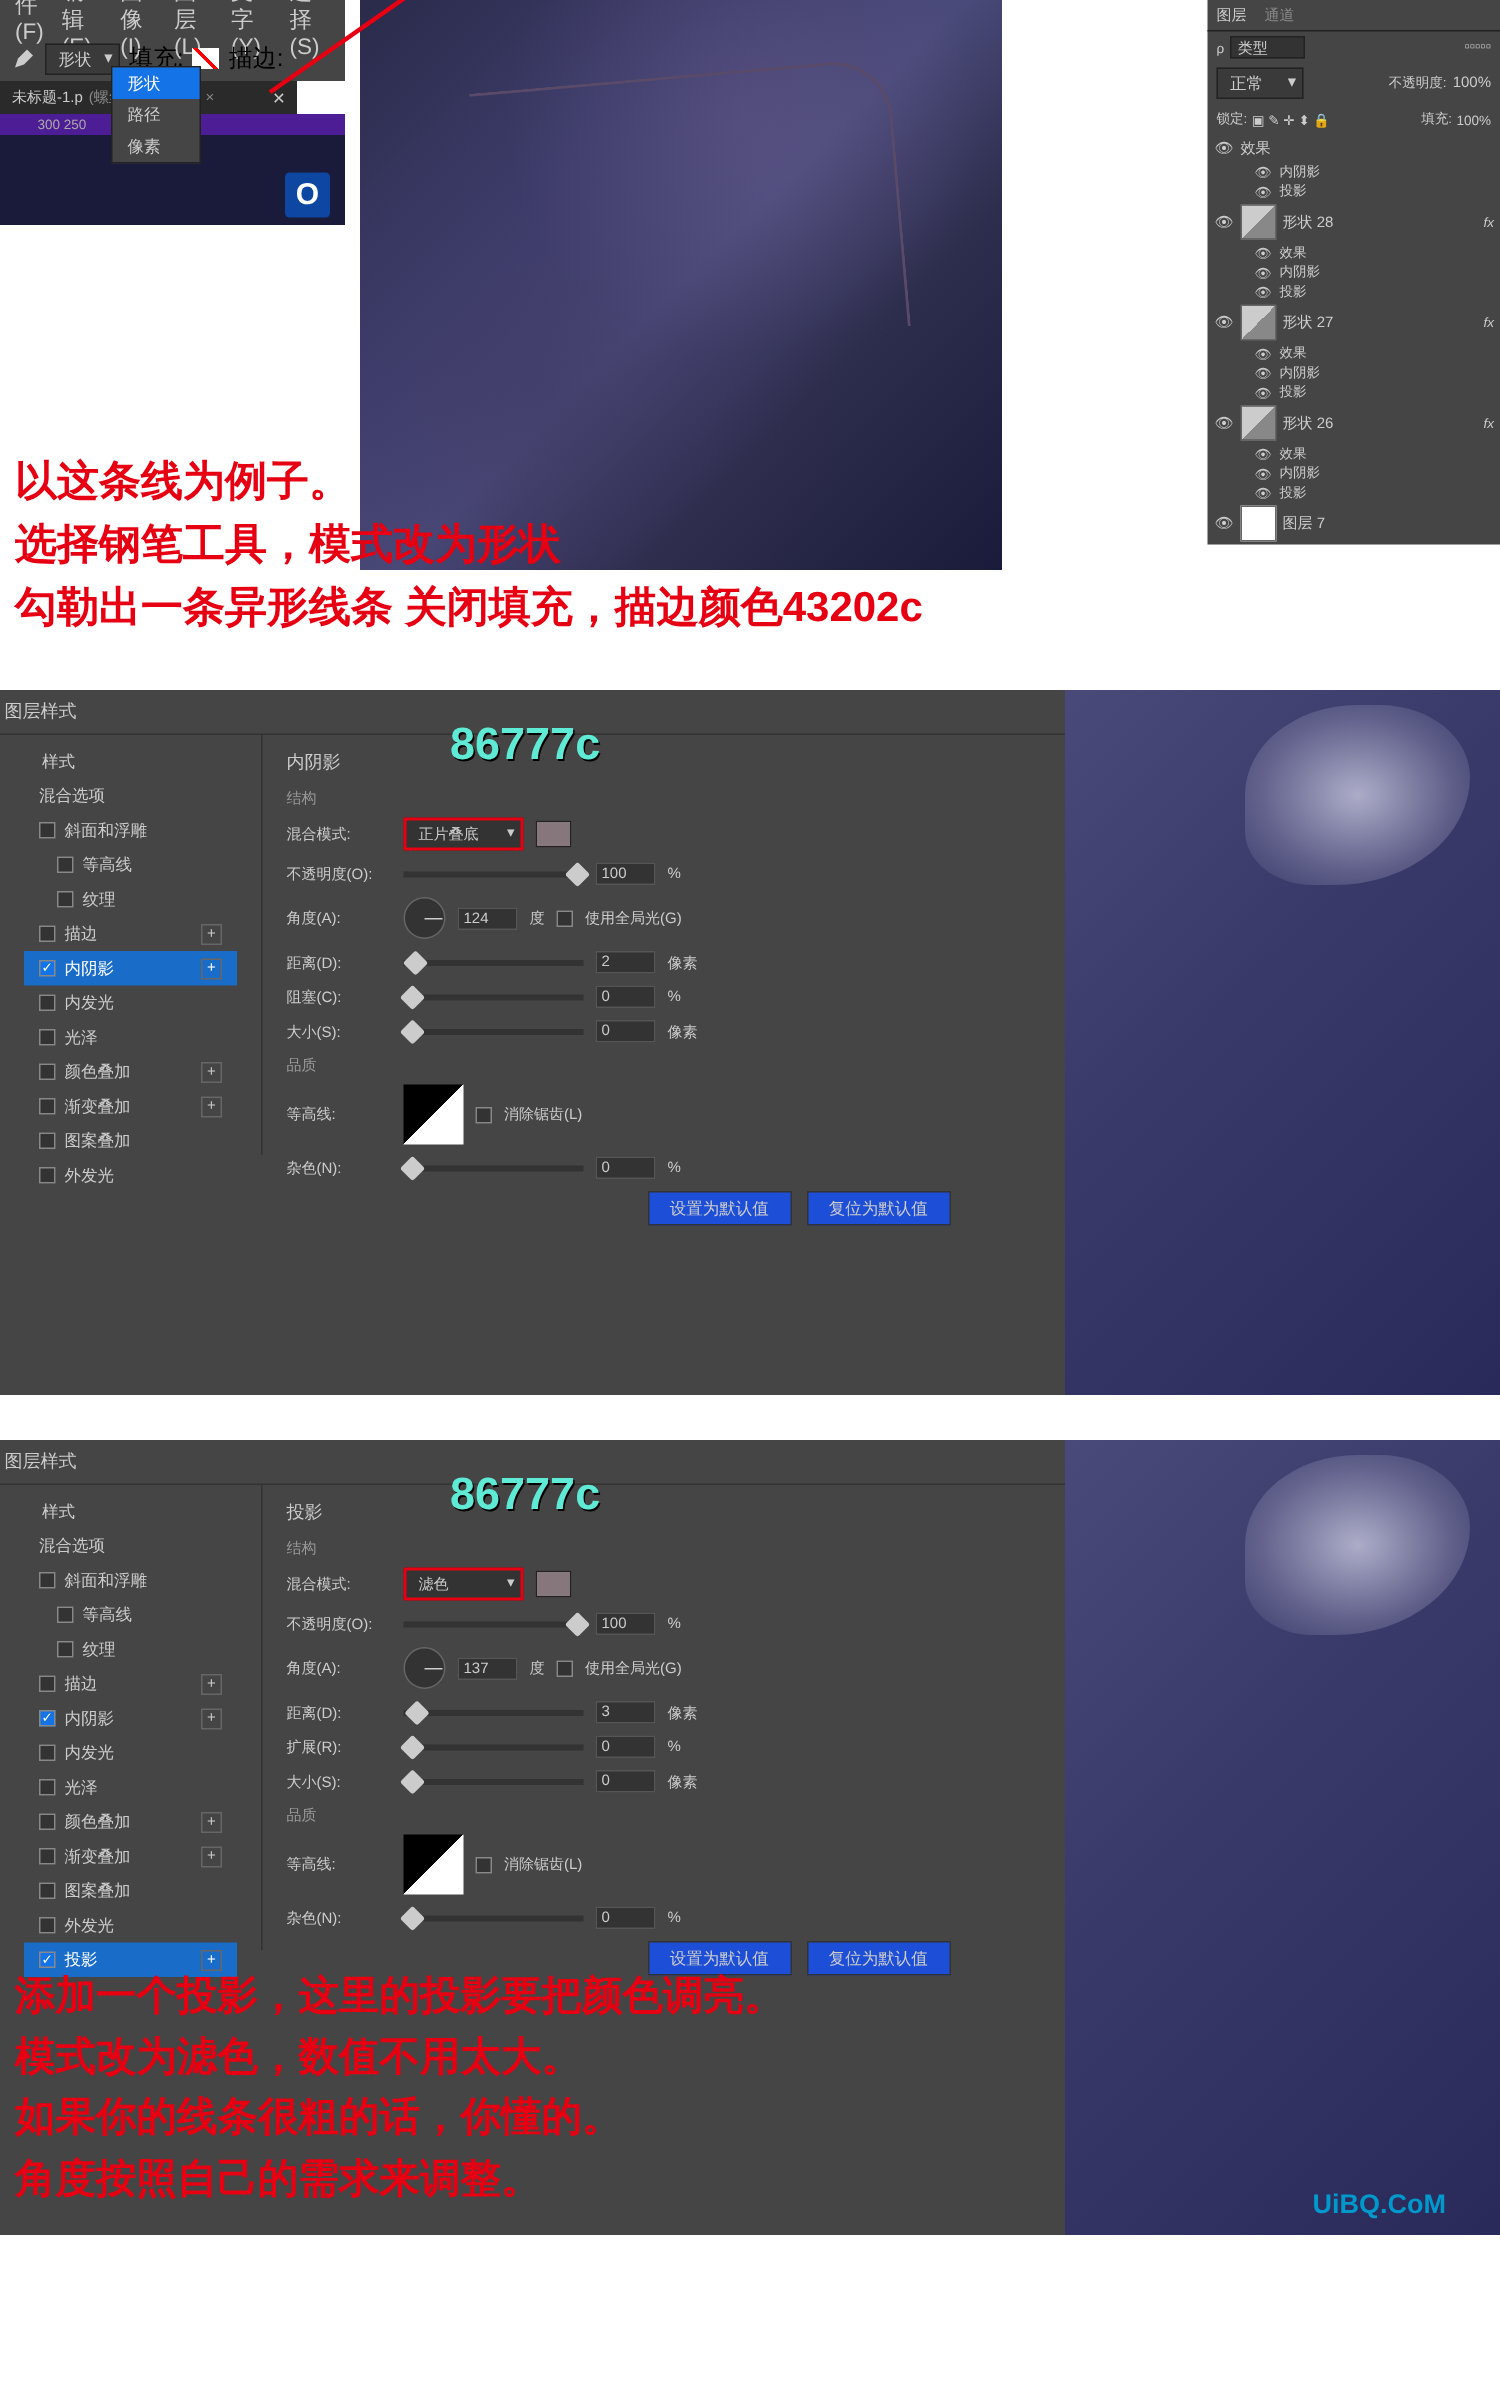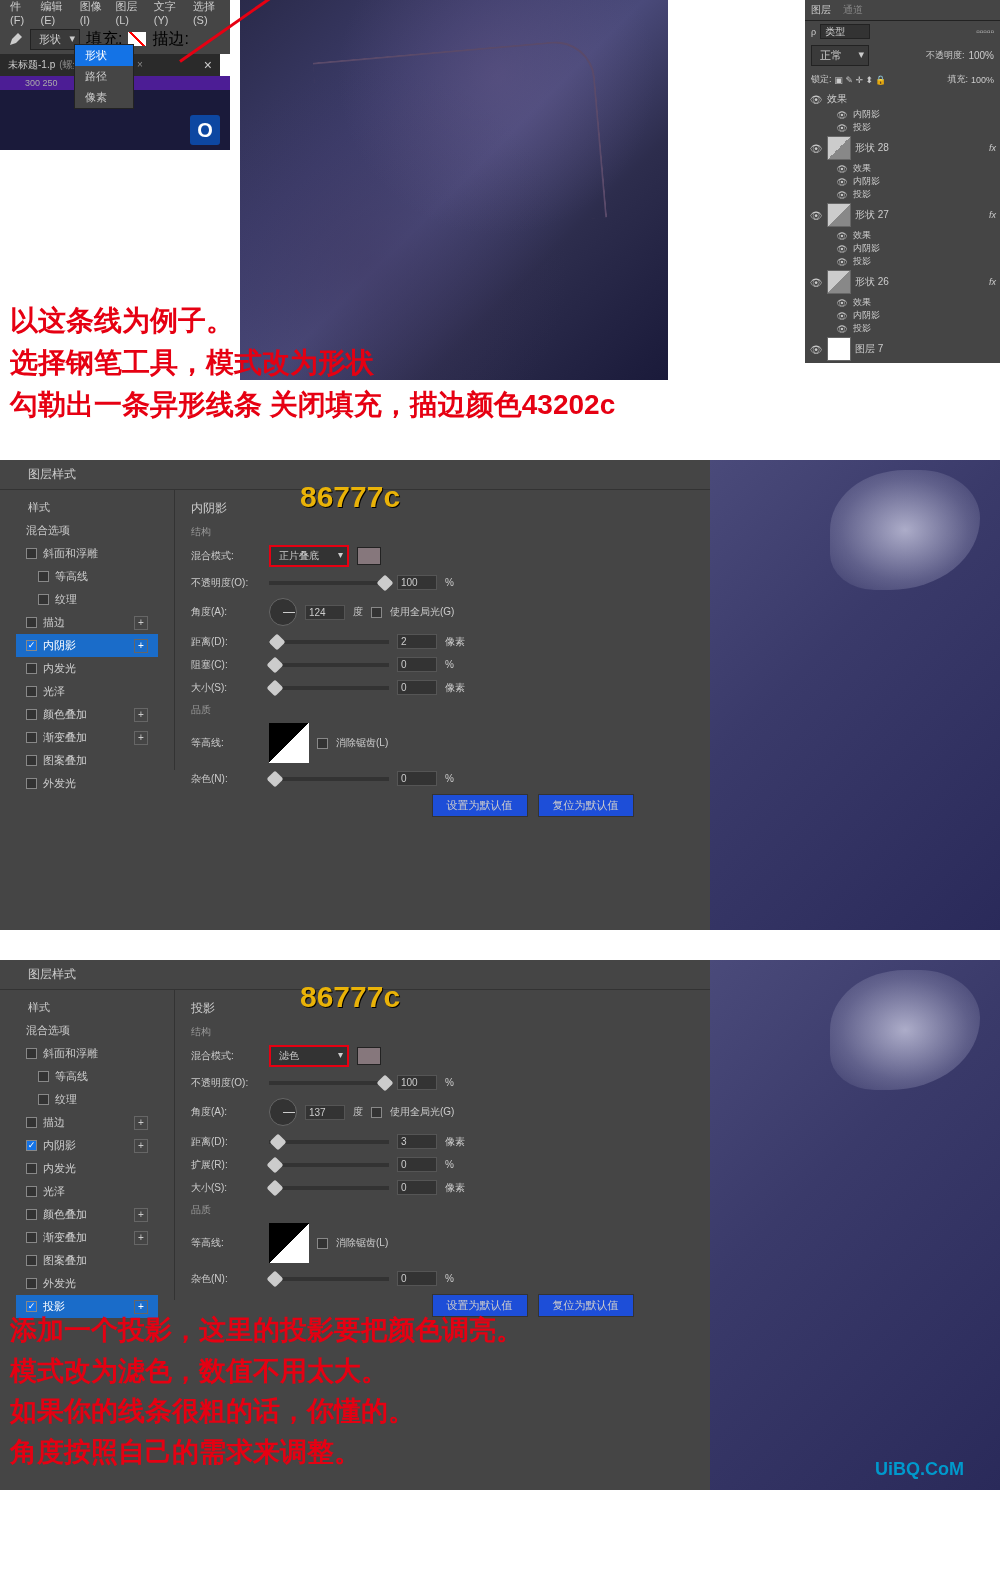--- a/index.html
+++ b/index.html
@@ -1,28 +1,28 @@
 <!DOCTYPE html>
 <html><head>
 <meta charset="utf-8">
 <style>
 *{margin:0;padding:0;box-sizing:border-box;font-family:"Microsoft YaHei",sans-serif}
 body{background:#fff;width:1000px}
 .section{position:relative;margin-bottom:30px}
 .ps-top{position:relative;height:430px}
-.menubar{display:flex;background:#454545;height:24px;font-size:11px;color:#ccc;align-items:center;padding:0 4px;width:230px}
+.menubar{display:flex;background:#454545;height:24px;font-size:15px;color:#ccc;align-items:center;padding:0 4px;width:230px}
 .menubar span{padding:0 6px}
 .toolbar{display:flex;background:#454545;height:30px;align-items:center;padding:0 8px;gap:6px;width:230px}
 .pen-icon{width:16px;height:16px;color:#ccc}
 .dropdown{background:#3a3a3a;border:1px solid #222;padding:2px 18px 2px 8px;font-size:11px;color:#ccc;position:relative}
 .dropdown::after{content:'▾';position:absolute;right:4px}
 .submenu{position:absolute;top:44px;left:74px;background:#454545;border:1px solid #222;z-index:10;width:60px}
 .submenu div{padding:3px 10px;font-size:11px;color:#ccc}
 .submenu .sel{background:#1473e6;color:#fff}
-.tab-row{display:flex;background:#2a2a2a;font-size:10px;color:#ccc;width:220px;height:22px;align-items:center;padding:0 8px}
+.tab-row{display:flex;background:#2a2a2a;font-size:10px;color:#ccc;width:198px;height:22px;align-items:center;padding:0 8px}
 .tab-row .close{margin-left:auto;font-size:14px}
 .ruler{background:#4c1d95;color:#aaa;font-size:9px;padding:2px 25px;width:230px}
 .canvas-area{width:230px;height:60px;background:#1a1a3a;position:relative}
 .canvas-area .logo{position:absolute;right:10px;bottom:5px;width:30px;height:30px;background:#0d47a1;border-radius:3px;color:#fff;font-size:20px;font-weight:bold;display:flex;align-items:center;justify-content:center}
 .artwork{position:absolute;top:0;left:240px;width:428px;height:380px;background:linear-gradient(135deg,#2a2a4a 0%,#3d3d6b 30%,#4a4a7a 50%,#2d2d4d 70%,#1a1a3a 100%)}
 .artwork::before{content:'';position:absolute;inset:0;background:radial-gradient(circle at 60% 20%,rgba(120,100,150,0.3),transparent 40%),radial-gradient(circle at 30% 70%,rgba(60,50,90,0.4),transparent 50%)}
 .shape-line{position:absolute;top:50px;left:80px;width:280px;height:180px;border-top:2px solid #5a4a6a;border-right:2px solid #5a4a6a;border-radius:0 40px 0 0;transform:rotate(-5deg)}
 .layers-panel{position:absolute;top:0;right:0;width:195px;background:#454545;font-size:10px;color:#ccc}
 .panel-row{display:flex;align-items:center;padding:3px 6px;gap:4px}
 .panel-row input{background:#333;border:1px solid #222;color:#ccc;font-size:10px;padding:1px 4px;width:50px}
@@ -31,21 +31,21 @@
 .eye{width:14px;text-align:center}
 .thumb{width:24px;height:24px;background:#fff;border:1px solid #666}
 .thumb.shape{background:linear-gradient(135deg,#ccc 50%,#888 50%)}
 .fx{margin-left:auto;font-style:italic;font-size:9px}
 .sub-layer{padding-left:30px;font-size:9px;display:flex;align-items:center;gap:4px}
 .arrow{position:absolute;top:60px;left:180px;width:180px;height:3px;background:#e60012;transform:rotate(-35deg);transform-origin:left}
 .arrow::after{content:'';position:absolute;right:-2px;top:-8px;border-left:20px solid #e60012;border-top:10px solid transparent;border-bottom:10px solid transparent}
 .red-text{color:#e60012;font-weight:bold;line-height:1.5}
 .section1-text{position:absolute;top:300px;left:10px;font-size:28px}
 .layer-style{background:#454545;color:#ccc;position:relative;height:470px}
-.ls-header{display:flex;justify-content:space-between;padding:6px 28px;font-size:12px;border-bottom:1px solid #333}
+.ls-header{display:flex;justify-content:space-between;padding:6px 3px;font-size:12px;border-bottom:1px solid #333}
 .ls-body{display:flex;height:280px}
 .ls-left{width:175px;border-right:1px solid #333;padding:6px 16px}
 .ls-left-title{font-size:11px;padding:4px 12px}
 .ls-item{display:flex;align-items:center;padding:4px 10px;font-size:11px;gap:6px}
 .ls-item.active{background:#1a6cc9;color:#fff}
 .chk{width:11px;height:11px;border:1px solid #888;background:#333;display:inline-block}
 .chk.on{background:#1473e6}
 .chk.on::after{content:'✓';font-size:9px;color:#fff;display:block;line-height:9px;text-align:center}
 .plus{margin-left:auto;width:14px;height:14px;border:1px solid #666;font-size:10px;text-align:center;line-height:12px}
 .ls-mid{flex:1;padding:10px 16px;font-size:11px}
@@ -60,21 +60,21 @@
 .slider{width:120px;height:4px;background:#333;position:relative}
 .slider-thumb{position:absolute;width:12px;height:12px;background:#ccc;border-radius:2px;top:-4px;transform:rotate(45deg)}
 .num-box{width:40px;background:#333;border:1px solid #555;color:#ccc;font-size:10px;padding:1px 3px}
 .angle-dial{width:28px;height:28px;border:1px solid #666;border-radius:50%;position:relative;background:#333}
 .angle-dial::after{content:'';position:absolute;width:12px;height:1px;background:#ccc;top:50%;left:50%;transform-origin:left}
 .grad-thumb{width:40px;height:40px;background:linear-gradient(135deg,#000 0%,#000 50%,#fff 50%,#fff 100%)}
 .btn{background:#1d4ed8;border:1px solid #333;padding:3px 14px;font-size:11px;color:#ccc}
 .ls-right{width:110px;padding:10px;display:flex;flex-direction:column;gap:6px}
 .ls-right .btn{width:100%;text-align:center}
 .preview-box{width:80px;height:80px;background:#5a5a5a;border:1px solid #333;margin-top:8px;align-self:center}
-.color-code{position:absolute;top:20px;left:300px;font-size:30px;font-weight:bold;color:#eab308;text-shadow:1px 1px 0 #000}
+.color-code{position:absolute;top:20px;left:300px;font-size:30px;font-weight:bold;color:#5eead4;text-shadow:1px 1px 0 #000}
 .artwork2{position:absolute;top:0;right:0;width:290px;height:100%;background:linear-gradient(135deg,#4a4a7a 0%,#3a3a6a 40%,#2a2a5a 100%)}
 .artwork2::before{content:'';position:absolute;top:10px;right:20px;width:150px;height:120px;background:radial-gradient(ellipse,rgba(220,220,240,0.7),rgba(180,180,210,0.3) 60%,transparent);border-radius:50% 40% 60% 30%}
 .section-text{position:absolute;left:10px;font-size:27px;z-index:5}
 .watermark{position:absolute;right:36px;bottom:10px;color:#0099cc;font-size:18px;font-weight:bold}
 </style>
 </head>
 <body>
 
 <div class="section ps-top">
   <div class="menubar">

